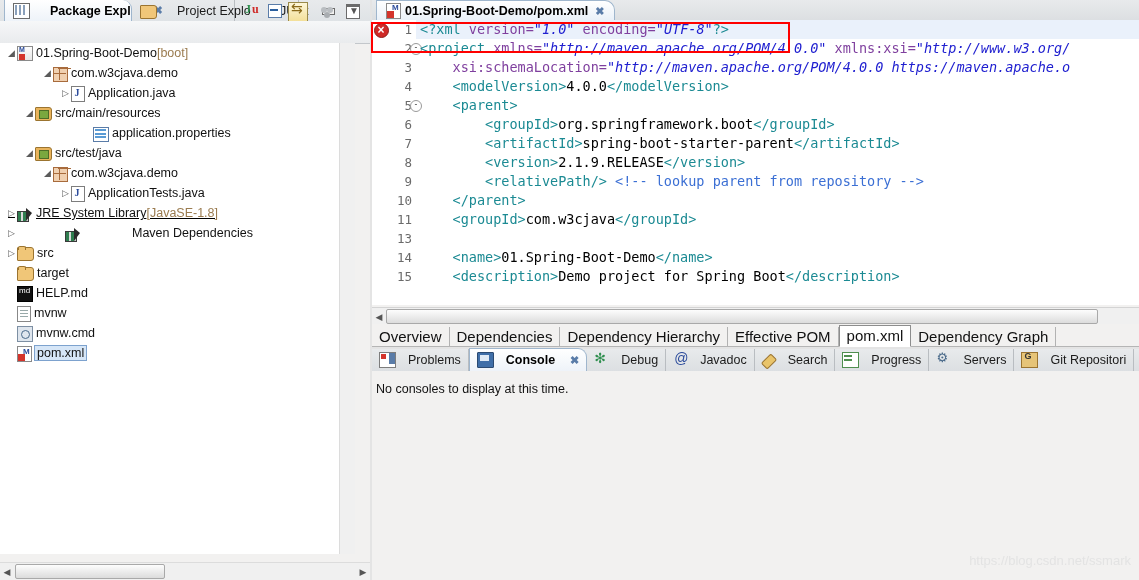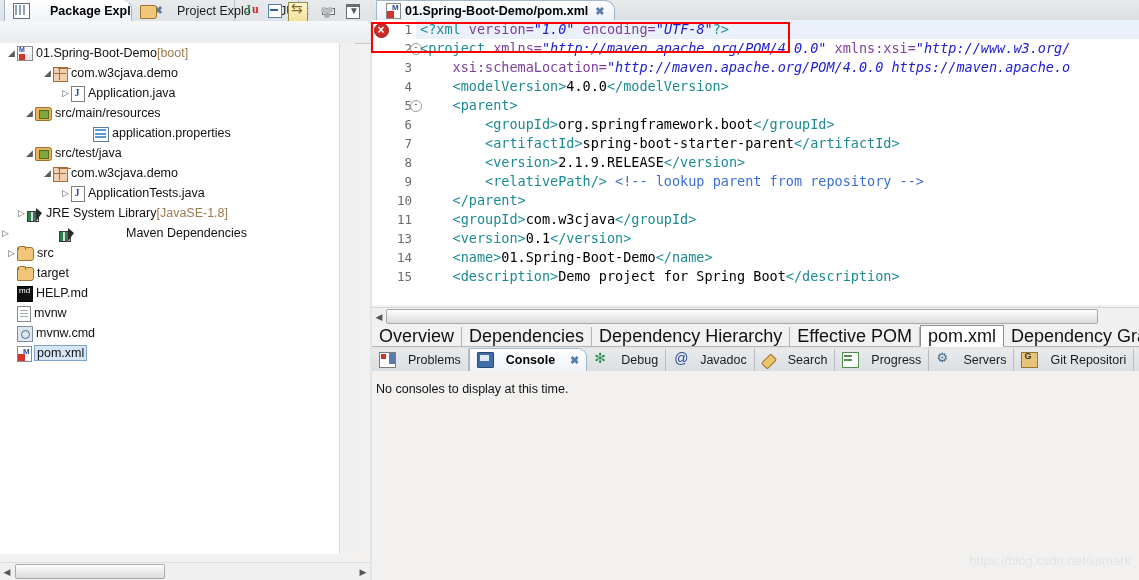--- a/index.html
+++ b/index.html
@@ -131,21 +131,21 @@
   .av{color:#2020d0;font-style:italic;} 
   .tx{color:#000;}         
   .cm{color:#3b6fd4;}      
   .pi{color:#1b8a93;}
   #code-hscroll{position:absolute;left:0;bottom:22px;width:767px;height:17px;
      background:#f0f0f0;border-top:1px solid #d4d4d4;display:flex;align-items:center;}
 
   #pom-tabs{position:absolute;left:0;bottom:0;width:767px;height:22px;
      background:#f2f1f0;display:flex;align-items:flex-end;
      border-bottom:1px solid #b5b5b5;}
-  .ptab{height:19px;line-height:19px;padding:0 7px;font-size:18px;color:#111;
+  .ptab{height:19px;line-height:19px;padding:0 7px;font-size:15px;color:#111;
      border-right:1px solid #b2b2b2;white-space:nowrap;}
   .ptab.sel{background:#fff;border:1px solid #8d8d8d;border-bottom:1px solid #fff;
      height:20px;line-height:20px;position:relative;top:1px;}
 
   
   #bottom-view{left:372px;top:349px;width:767px;height:231px;background:#f2f1f0;}
   #btabrow{position:absolute;left:0;top:0;width:767px;height:22px;
      background:linear-gradient(#e8eaec,#dcdfe2);display:flex;align-items:flex-end;}
   .btab{height:22px;display:flex;align-items:center;gap:12px;padding:0 7px;
      font-size:12.5px;color:#1b1b1b;white-space:nowrap;border-right:1px solid #b9bdc1;}
@@ -278,27 +278,27 @@
         <div class="trow" style="padding-left: 42px;">
           <span class="arrow open"></span>
           <span class="ticon ic-pkg"></span>
           <span class="tlabel">com.w3cjava.demo</span>
         </div>
         <div class="trow" style="padding-left: 60px; text-align: right;">
           <span class="arrow closed"></span>
           <span class="ticon ic-java"></span>
           <span class="tlabel">ApplicationTests.java</span>
         </div>
-        <div class="trow" style="padding-left: 16px;">
+        <div class="trow" style="padding-left: 6px; text-decoration: underline;">
           <span class="arrow closed"></span>
           <span class="ticon ic-lib"></span>
           <span class="tlabel">JRE System Library</span>
           <span class="tsuffix"> [JavaSE-1.8]</span>
         </div>
-        <div class="trow" style=" gap: 48px;">
+        <div class="trow" style="padding-left: 6px; gap: 48px;">
           <span class="arrow closed"></span>
           <span class="ticon ic-lib"></span>
           <span class="tlabel">Maven Dependencies</span>
         </div>
         <div class="trow" style="padding-left: 6px;">
           <span class="arrow closed"></span>
           <span class="ticon ic-folder"></span>
           <span class="tlabel">src</span>
         </div>
         <div class="trow" style="padding-left: 6px;">
@@ -354,21 +354,21 @@
         <div class="cline"><div class="gut" style="background: transparent;">2</div><div class="fold">-</div><div class="ctext"><span class="tg">&lt;project </span><span class="at">xmlns=</span><span class="av">"http://maven.apache.org/POM/4.0.0"</span><span class="tx"> </span><span class="at">xmlns:xsi=</span><span class="av">"http://www.w3.org/</span></div></div>
         <div class="cline"><div class="gut" style="background: transparent;">3</div><div class="ctext"><span class="tx">    </span><span class="at">xsi:schemaLocation=</span><span class="av">"http://maven.apache.org/POM/4.0.0 https://maven.apache.o</span></div></div>
         <div class="cline"><div class="gut" style="background: transparent;">4</div><div class="ctext"><span class="tx">    </span><span class="tg">&lt;modelVersion&gt;</span><span class="tx">4.0.0</span><span class="tg">&lt;/modelVersion&gt;</span></div></div>
         <div class="cline"><div class="gut" style="background: transparent;">5</div><div class="fold">-</div><div class="ctext"><span class="tx">    </span><span class="tg">&lt;parent&gt;</span></div></div>
         <div class="cline"><div class="gut" style="background: transparent;">6</div><div class="ctext"><span class="tx">        </span><span class="tg">&lt;groupId&gt;</span><span class="tx">org.springframework.boot</span><span class="tg">&lt;/groupId&gt;</span></div></div>
         <div class="cline"><div class="gut" style="background: transparent;">7</div><div class="ctext"><span class="tx">        </span><span class="tg">&lt;artifactId&gt;</span><span class="tx">spring-boot-starter-parent</span><span class="tg">&lt;/artifactId&gt;</span></div></div>
         <div class="cline"><div class="gut" style="background: transparent;">8</div><div class="ctext"><span class="tx">        </span><span class="tg">&lt;version&gt;</span><span class="tx">2.1.9.RELEASE</span><span class="tg">&lt;/version&gt;</span></div></div>
         <div class="cline"><div class="gut" style="background: transparent;">9</div><div class="ctext"><span class="tx">        </span><span class="tg">&lt;relativePath/&gt;</span><span class="tx"> </span><span class="cm">&lt;!-- lookup parent from repository --&gt;</span></div></div>
         <div class="cline"><div class="gut" style="background: transparent;">10</div><div class="ctext"><span class="tx">    </span><span class="tg">&lt;/parent&gt;</span></div></div>
         <div class="cline"><div class="gut" style="background: transparent;">11</div><div class="ctext"><span class="tx">    </span><span class="tg">&lt;groupId&gt;</span><span class="tx">com.w3cjava</span><span class="tg">&lt;/groupId&gt;</span></div></div>
-        <div class="cline"><div class="gut" style="background: transparent;">13</div><div class="ctext"><span class="tx">    </span><span class="tg">&lt;version&gt;</span><span class="tx">0.1</span><span class="tg">&lt;/version&gt;</span></div></div>
+        <div class="cline"><div class="gut" style="background: transparent;">13</div></div>
         <div class="cline"><div class="gut" style="background: transparent;">14</div><div class="ctext"><span class="tx">    </span><span class="tg">&lt;name&gt;</span><span class="tx">01.Spring-Boot-Demo</span><span class="tg">&lt;/name&gt;</span></div></div>
         <div class="cline"><div class="gut" style="background: transparent;">15</div><div class="ctext"><span class="tx">    </span><span class="tg">&lt;description&gt;</span><span class="tx">Demo project for Spring Boot</span><span class="tg">&lt;/description&gt;</span></div></div>
       </div>
 
     <div id="code-hscroll">
       <div class="sbarrow">◀</div>
       <div class="sbthumb" style="width:710px;height:13px;"></div>
     </div>
 
     <div id="pom-tabs">

